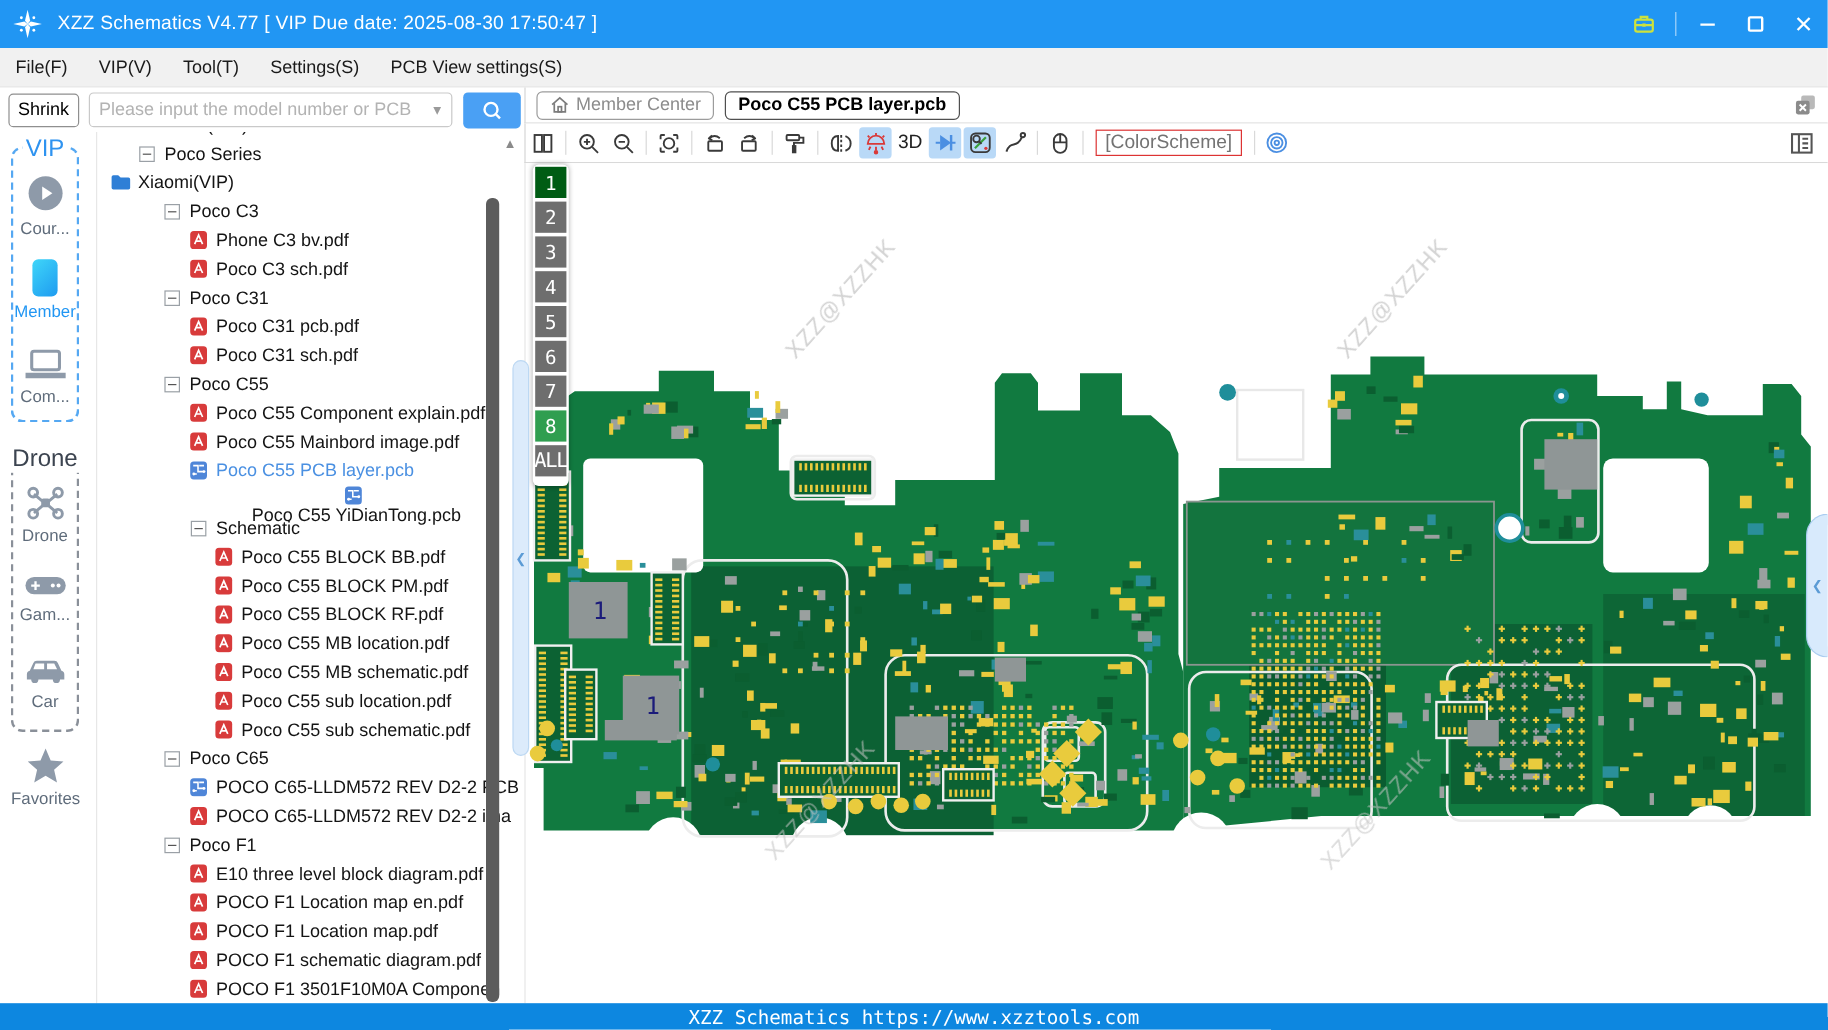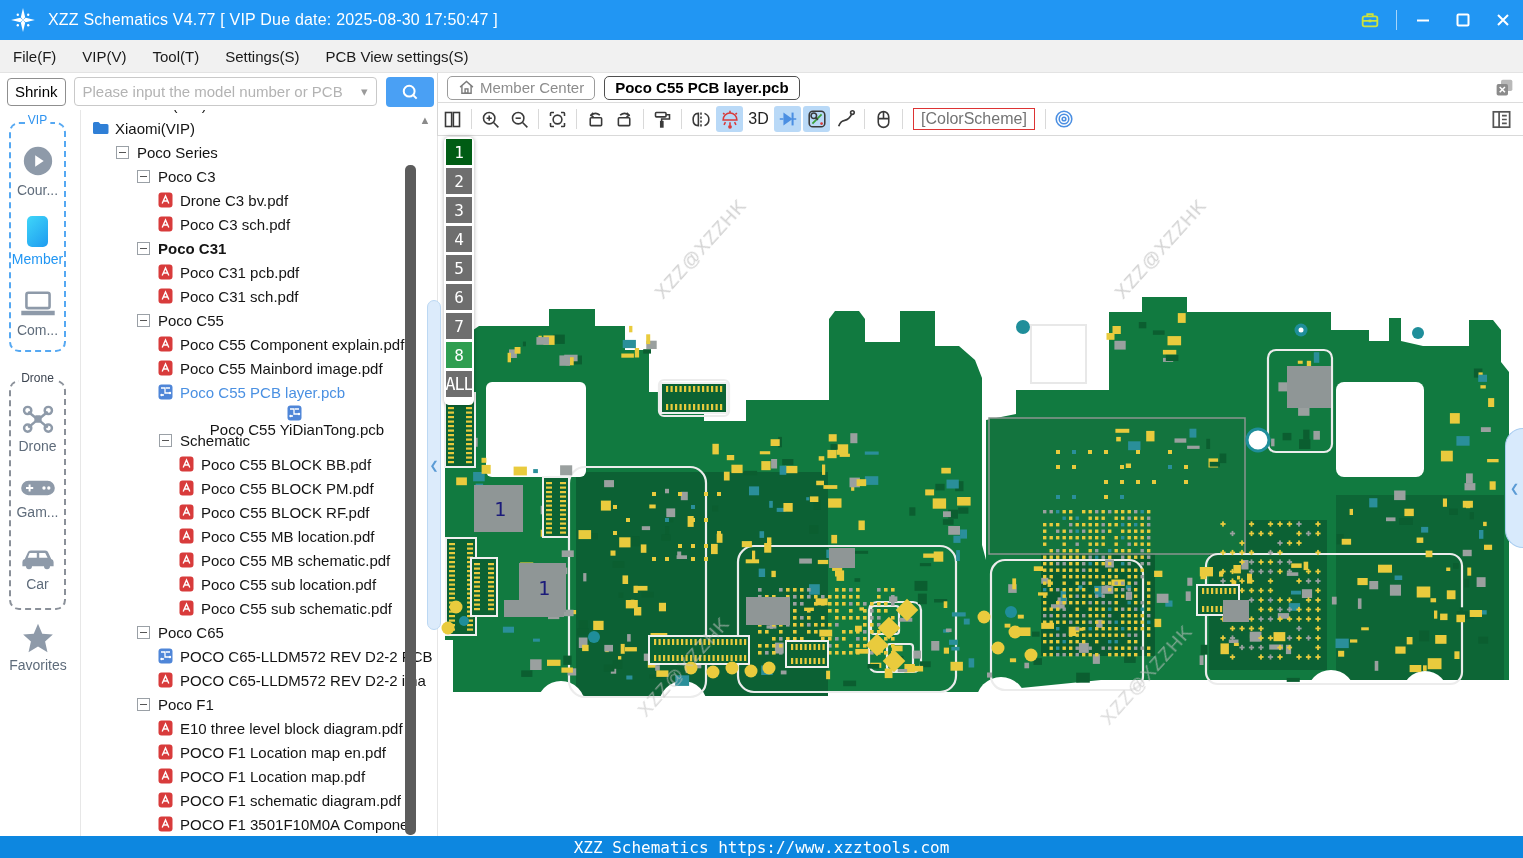--- a/index.html
+++ b/index.html
@@ -25,21 +25,21 @@
   #model-search input { border:none; outline:none; flex:1; font-size:15px; color:#333; font-family:"Liberation Sans",sans-serif; }
   #model-search input::placeholder { color:#b3b3b3; }
   #search-chevron { color:#9a9a9a; font-size:13px; margin-left:2px; }
   #search-btn { margin-left:9px; width:48px; height:30px; background:#4aa0f4; border-radius:4px; display:flex; align-items:center; justify-content:center; }
 
   
   #rail { left:0; top:110px; width:80px; height:726px; background:#fff; }
   .rail-group { position:absolute; left:9px; width:57px; border-radius:10px; }
   .rail-group.vip { border:2px dashed #55a8f2; top:12px; height:230px; }
   .rail-group.custom { border:2px dashed #8a9099; top:270px; height:230px; }
-  .rail-group-label { position:absolute; top:-11px; left:50%; transform:translateX(-50%); background:#fff; padding:0 3px; font-size:12px; white-space:nowrap; }
+  .rail-group-label { position:absolute; top:-11px; left:50%; transform:translateX(-50%); background:#fff; padding:0 3px; font-size:20px; white-space:nowrap; }
   .rail-group.vip .rail-group-label { color:#2e93f0; }
   .rail-group.custom .rail-group-label { color:#3c4450; }
   .rail-item { position:absolute; left:0; width:100%; display:flex; flex-direction:column; align-items:center; }
   .rail-item .lbl { font-size:14px; color:#5f6c7b; margin-top:4px; white-space:nowrap; }
   .rail-item.active .lbl { color:#2196f3; }
   #favorites { position:absolute; left:0; top:512px; width:76px; display:flex; flex-direction:column; align-items:center; }
   #favorites .lbl { font-size:14px; color:#5f6c7b; margin-top:3px; }
   .phone-shape { width:21px; height:31px; border-radius:5px; background:linear-gradient(135deg,#3fd6f9,#1e9bf0); }
 
   
@@ -212,59 +212,59 @@
 <div id="treepanel" class="abs">
   <div id="tree-rows">
       <div class="trow" style="padding-left: 11px;">
     <span class="ticon">
           <svg width="17" height="14" viewBox="0 0 17 14">
             <path d="M1 2.5 Q1 1 2.5 1 h4 l2 2 h6.5 Q16.5 3 16.5 4.5 v7 Q16.5 13 15 13 h-12.5 Q1 13 1 11.5 Z" fill="#f6c33c"></path>
           </svg>
         </span>
     <span class="tlabel">OnePlus(VIP)</span>
   </div>
+      <div class="trow" style="padding-left: 33px;">
+    <span class="ticon">
+          <span class="collapse-box"></span>
+        </span>
+    <span class="tlabel">Poco Series</span>
+  </div>
       <div class="trow" style="padding-left: 11px;">
     <span class="ticon">
           <svg width="17" height="14" viewBox="0 0 17 14">
             <path d="M1 2.5 Q1 1 2.5 1 h4 l2 2 h6.5 Q16.5 3 16.5 4.5 v7 Q16.5 13 15 13 h-12.5 Q1 13 1 11.5 Z" fill="#2f7fd6"></path>
           </svg>
         </span>
     <span class="tlabel">Xiaomi(VIP)</span>
-  </div>
-      <div class="trow" style="padding-left: 33px;">
-    <span class="ticon">
-          <span class="collapse-box"></span>
-        </span>
-    <span class="tlabel">Poco Series</span>
   </div>
       <div class="trow" style="padding-left: 54px;">
     <span class="ticon">
           <span class="collapse-box"></span>
         </span>
     <span class="tlabel">Poco C3</span>
   </div>
       <div class="trow" style="padding-left: 76px;">
     <span class="ticon">
           <svg width="15" height="16" viewBox="0 0 15 16">
             <rect x="0.5" y="0.5" width="14" height="15" rx="3" fill="#d83b3b"></rect>
             <path d="M4.2 11.5 L7.5 4 L10.8 11.5 M5.6 9 h3.8" stroke="#fff" stroke-width="1.4" fill="none"></path>
           </svg>
         </span>
-    <span class="tlabel">Drone C3 bv.pdf</span>
+    <span class="tlabel">Phone C3 bv.pdf</span>
   </div>
       <div class="trow" style="padding-left: 76px;">
     <span class="ticon">
           <svg width="15" height="16" viewBox="0 0 15 16">
             <rect x="0.5" y="0.5" width="14" height="15" rx="3" fill="#d83b3b"></rect>
             <path d="M4.2 11.5 L7.5 4 L10.8 11.5 M5.6 9 h3.8" stroke="#fff" stroke-width="1.4" fill="none"></path>
           </svg>
         </span>
     <span class="tlabel">Poco C3 sch.pdf</span>
   </div>
-      <div class="trow" style="padding-left: 54px; font-weight: bold;">
+      <div class="trow" style="padding-left: 54px;">
     <span class="ticon">
           <span class="collapse-box"></span>
         </span>
     <span class="tlabel">Poco C31</span>
   </div>
       <div class="trow" style="padding-left: 76px;">
     <span class="ticon">
           <svg width="15" height="16" viewBox="0 0 15 16">
             <rect x="0.5" y="0.5" width="14" height="15" rx="3" fill="#d83b3b"></rect>
             <path d="M4.2 11.5 L7.5 4 L10.8 11.5 M5.6 9 h3.8" stroke="#fff" stroke-width="1.4" fill="none"></path>

